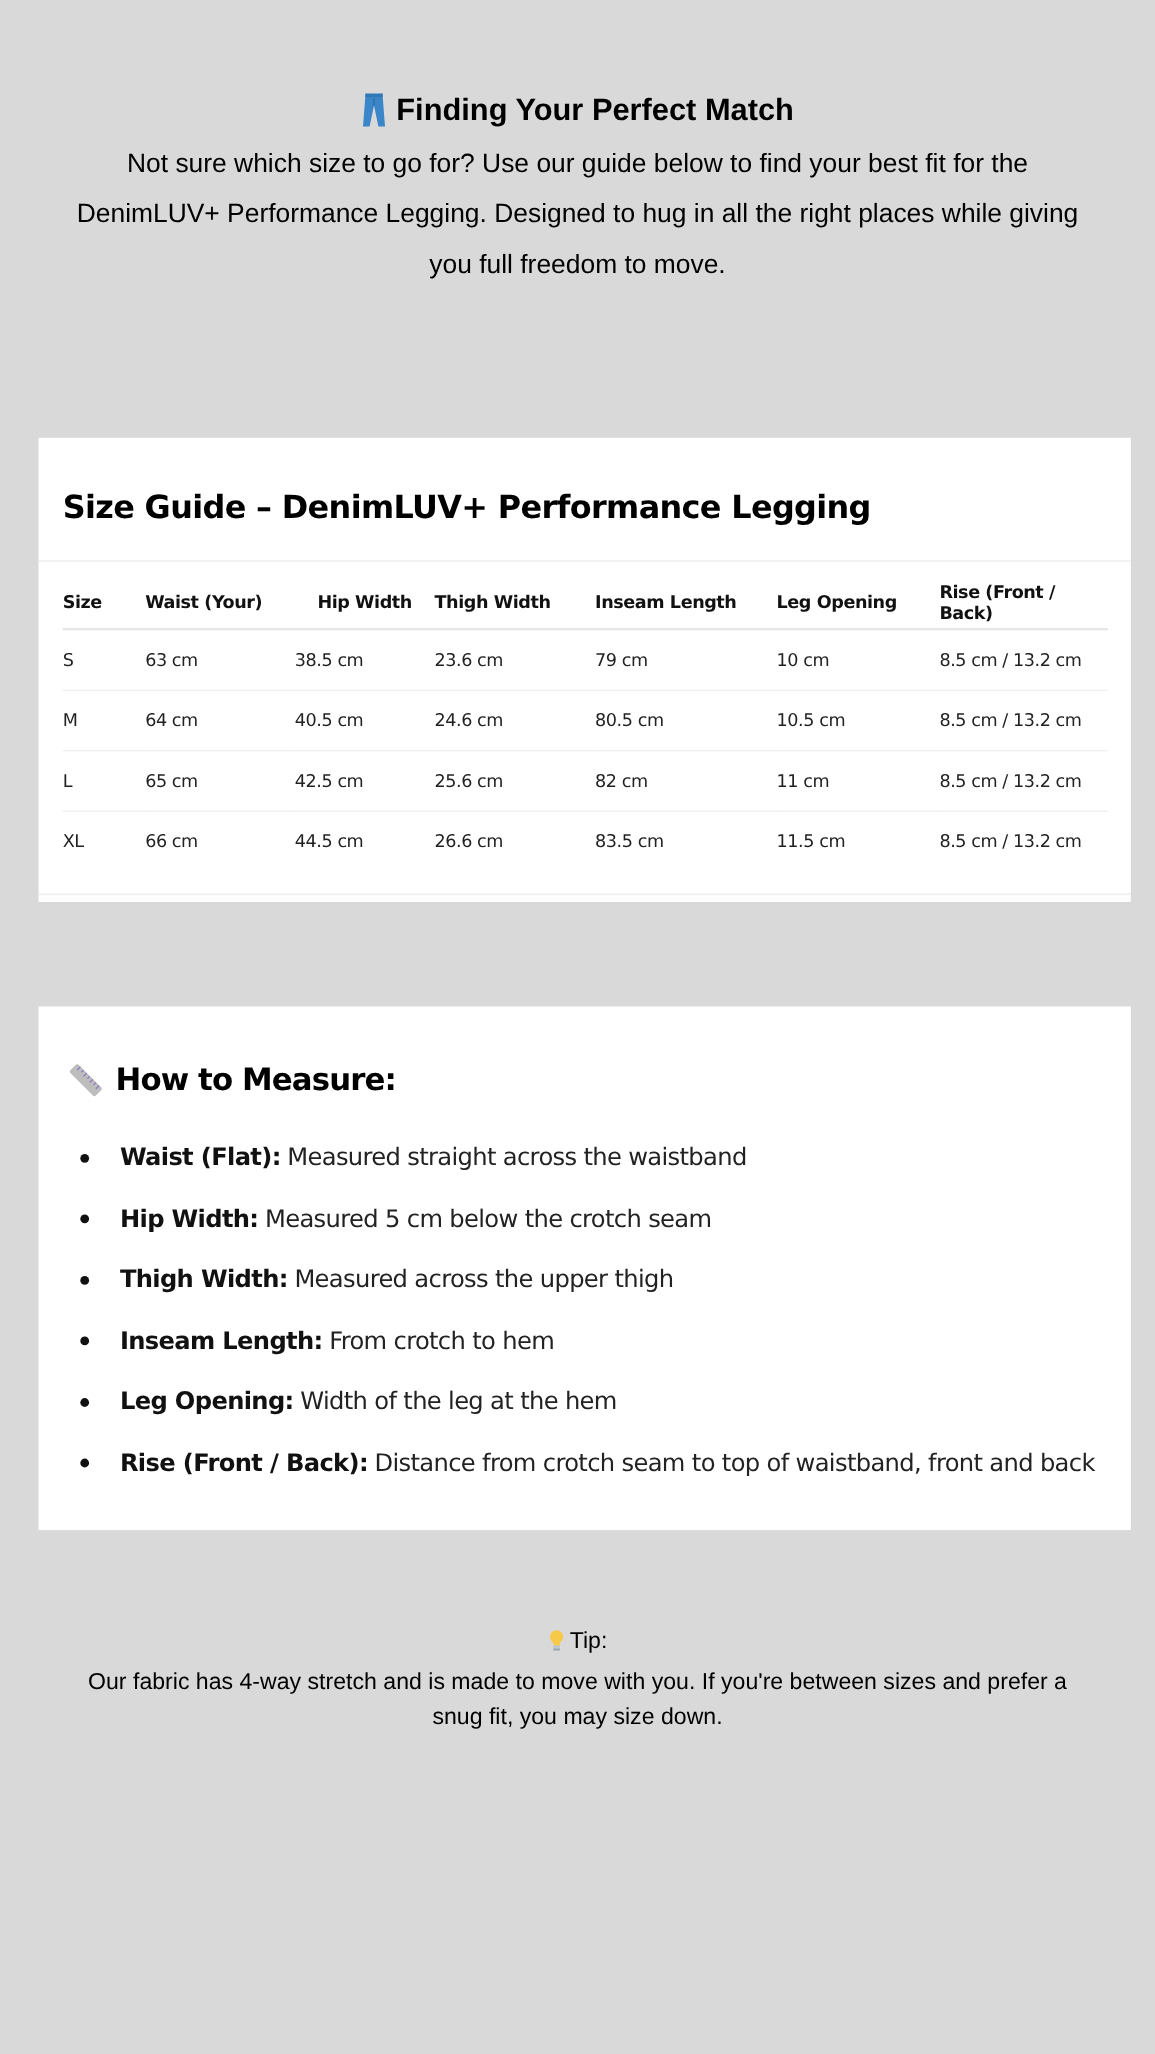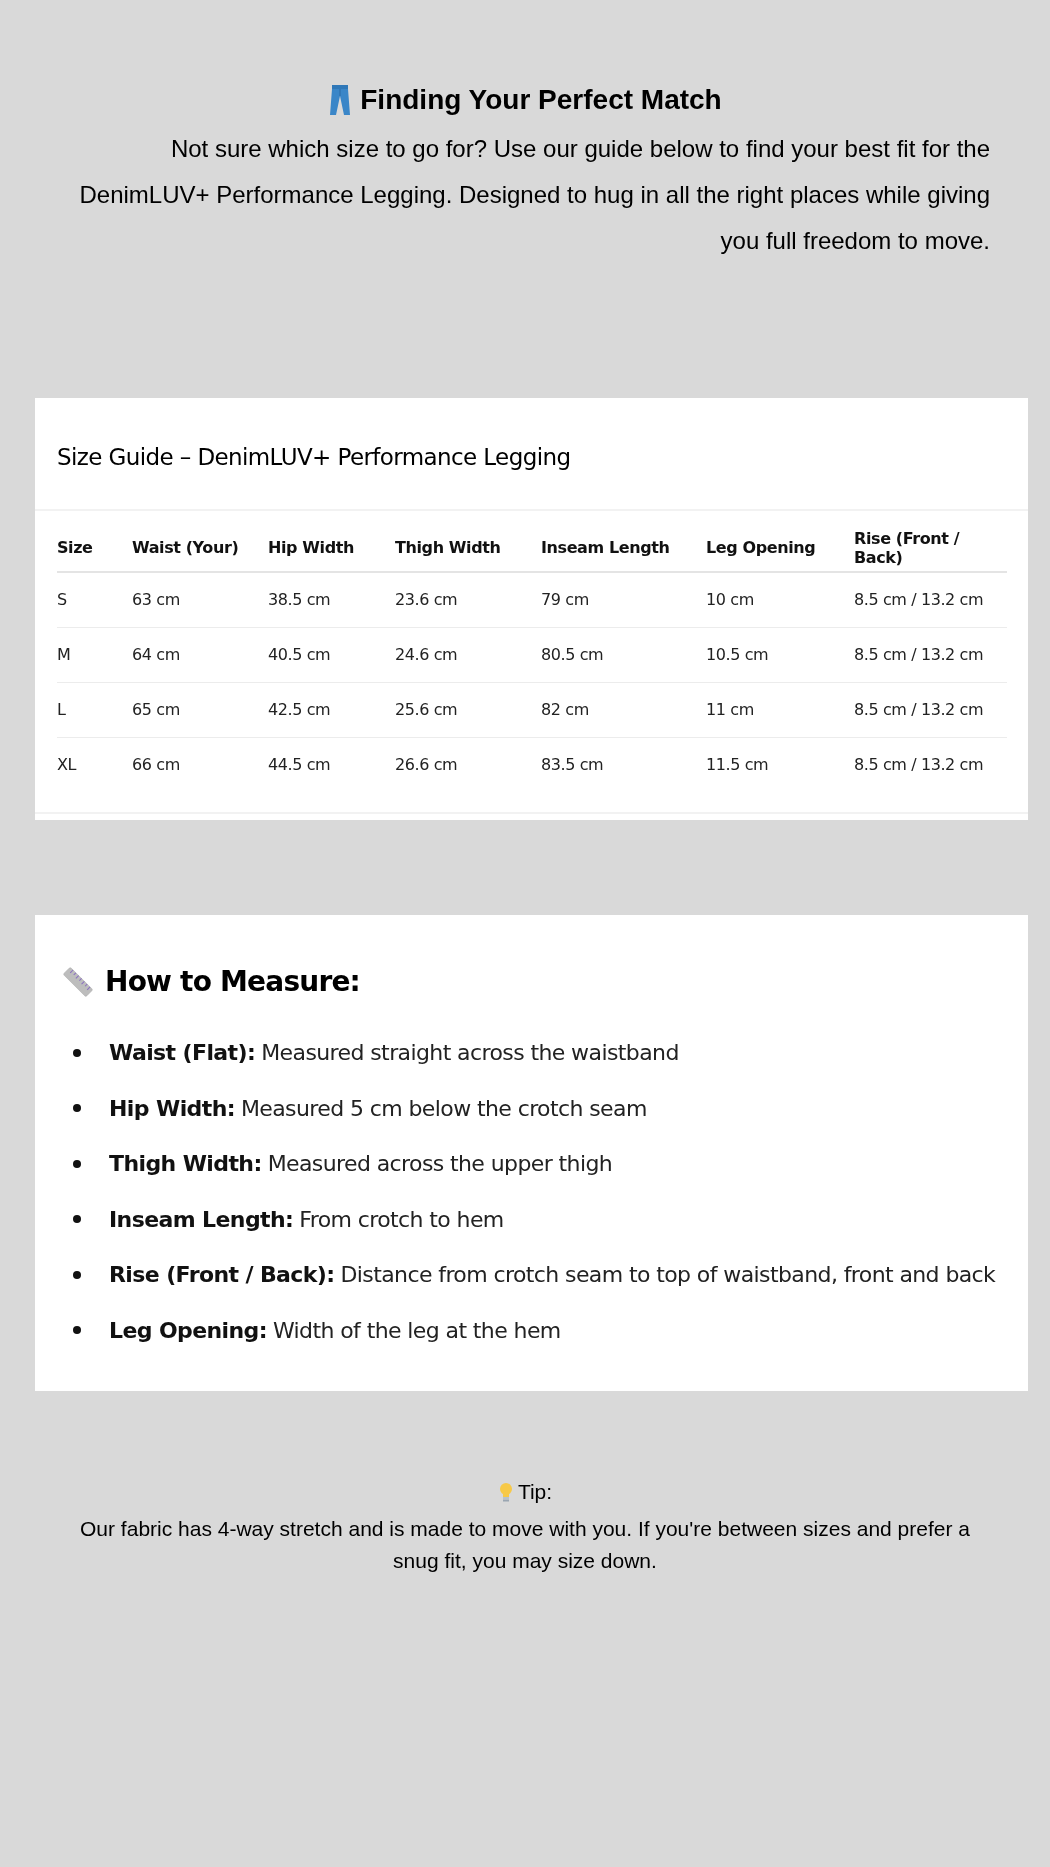--- a/index.html
+++ b/index.html
@@ -18,35 +18,35 @@
     position: absolute;
     top: 78px; left: 50px; width: 950px;
     text-align: center;
   }
   .intro-title {
     display: inline-flex; align-items: center; gap: 8px;
     font-size: 28px; font-weight: bold; line-height: 44px; justify-content: center;
   }
   .jeans-icon { width: 24px; height: 32px; display: inline-block; }
   .intro-text {
-    font-size: 24px; line-height: 46px; margin-top: 4px; padding: 0 10px; text-align: right;
+    font-size: 24px; line-height: 46px; margin-top: 4px; padding: 0 10px;
   }
 
   
   .card {
     position: absolute; left: 35px; width: 993px;
     background: #ffffff;
   }
 
   
   .size-card { top: 398px; height: 422px; }
   .size-title {
     position: absolute; left: 22px; top: 46px;
     font-family: "DejaVu Sans", sans-serif;
-    font-size: 23px; font-weight: normal; letter-spacing: -0.6px;
+    font-size: 29px; font-weight: bold; letter-spacing: -0.6px;
   }
   .size-divider {
     position: absolute; left: 0; right: 0; top: 111px;
     height: 2px; background: #f2f2f2;
   }
   .size-table {
     position: absolute; left: 22px; top: 126px; width: 950px;
     border-collapse: collapse;
     font-family: "DejaVu Sans", sans-serif;
     font-size: 16px; letter-spacing: -0.4px;
@@ -56,21 +56,21 @@
     height: 48px; border-bottom: 2px solid #e4e4e4;
     font-size: 16px;
   }
   .size-table td {
     height: 55px; color: #222; border-bottom: 1px solid #ececec;
     font-weight: normal;
   }
   .size-table tr:last-child td { border-bottom: none; }
   .size-table .c0 { width: 75px; }
   .size-table .c1 { width: 136px; }
-  .size-table .c2 { width: 127px; }
+  .size-table .c2 { width: 127px; text-align: center; }
   .size-table .c3 { width: 146px; }
   .size-table .c4 { width: 165px; }
   .size-table .c5 { width: 148px; }
   .size-bottom {
     position: absolute; left: 0; right: 0; bottom: 6px;
     height: 2px; background: #f2f2f2;
   }
 
   
   .measure-card { top: 915px; height: 476px; }
@@ -217,27 +217,27 @@
         <span class="measure-term">Thigh Width:</span>
         <span>Measured across the upper thigh</span>
       </li>
       <li>
         <span class="bullet"></span>
         <span class="measure-term">Inseam Length:</span>
         <span>From crotch to hem</span>
       </li>
       <li>
         <span class="bullet"></span>
+        <span class="measure-term">Leg Opening:</span>
+        <span>Width of the leg at the hem</span>
+      </li>
+      <li>
+        <span class="bullet"></span>
         <span class="measure-term">Rise (Front / Back):</span>
         <span>Distance from crotch seam to top of waistband, front and back</span>
-      </li>
-      <li>
-        <span class="bullet"></span>
-        <span class="measure-term">Leg Opening:</span>
-        <span>Width of the leg at the hem</span>
       </li>
     </ul>
   </section>
 
   <section class="tip">
     <div class="tip-head">
       <span class="bulb-icon">
         <svg viewBox="0 0 16 22" width="16" height="22">
           <circle cx="8" cy="7" r="6" fill="#f7c948"></circle>
           <rect x="5" y="11" width="6" height="4" fill="#f7c948"></rect>

